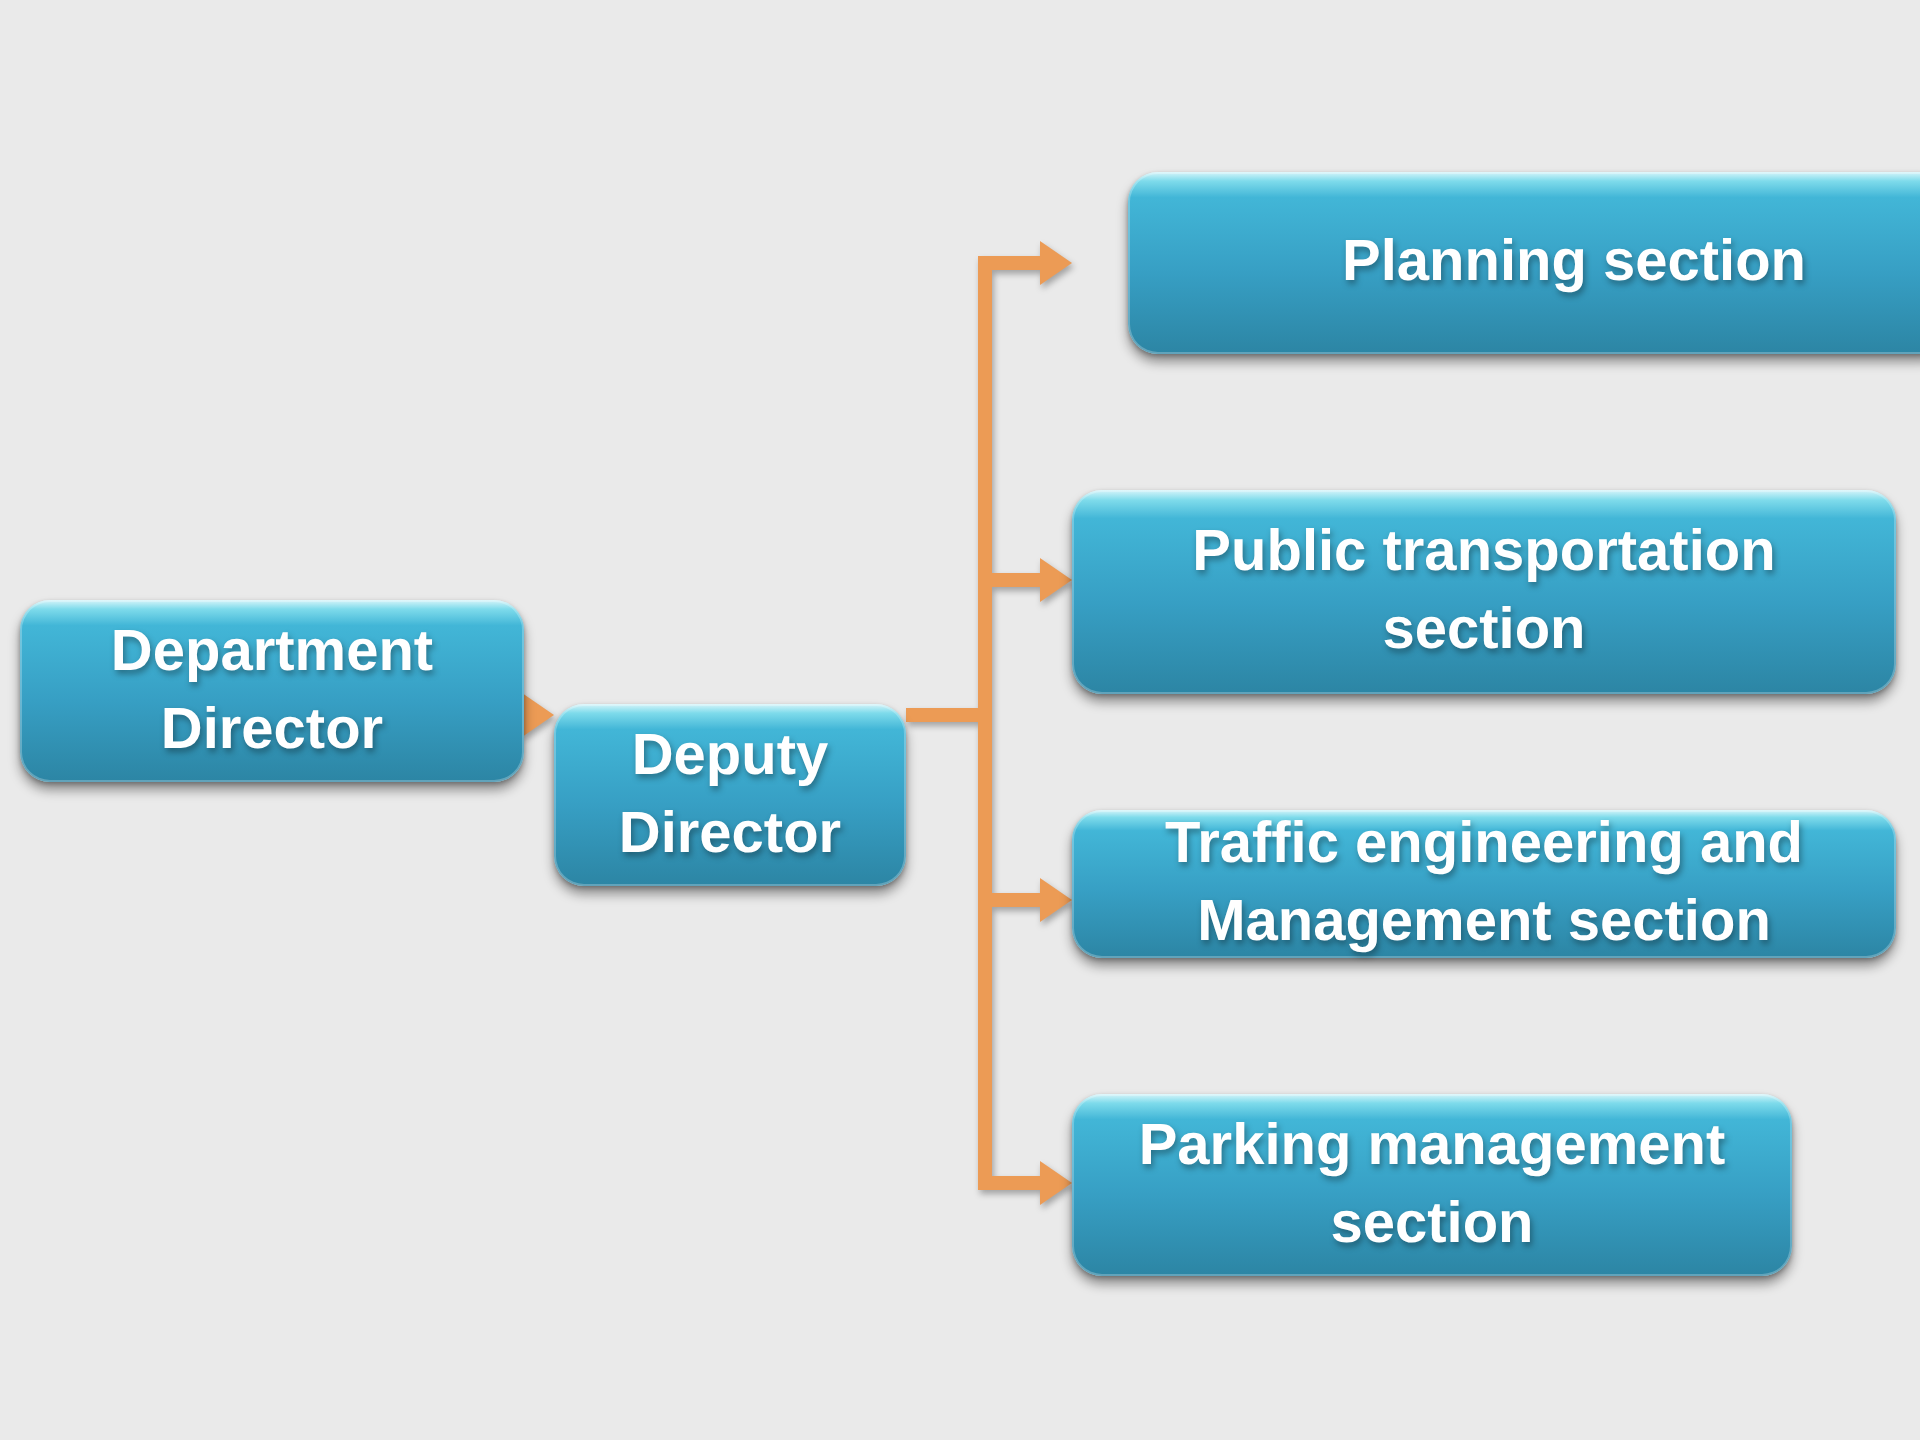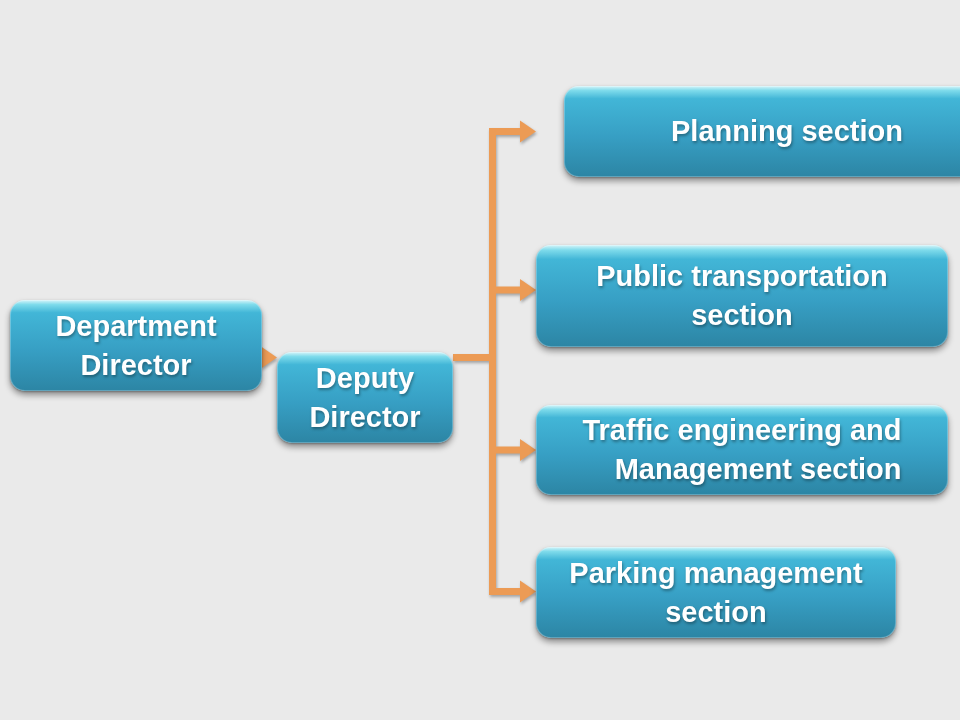--- a/index.html
+++ b/index.html
@@ -39,21 +39,21 @@
     line-height: 1.34;
     white-space: pre-line;
     text-shadow: 1px 2px 3px rgba(0,0,0,0.35);
     padding: 0 8px;
   }
   
   #node-department-director { left: 10px;  top: 300px; width: 252px; height: 91px; }
   #node-deputy-director     { left: 277px; top: 312px; width: 176px; height: 91px; margin-top: 40px; }
   #node-planning            { left: 564px; top: 86px;  width: 412px; height: 91px; padding-left: 34px; }
   #node-public              { left: 536px; top: 245px; width: 412px; height: 102px; }
-  #node-traffic             { left: 536px; top: 405px; width: 412px; height: 90px; text-align: right; }
+  #node-traffic             { left: 536px; top: 405px; width: 412px; height: 74px; }
   #node-parking             { left: 536px; top: 547px; width: 360px; height: 91px; }
 
   #connector-layer {
     position: absolute;
     left: 0; top: 0;
     width: 960px; height: 720px;
     pointer-events: none;
   }
   .conn-line {
     stroke: var(--accent, #EC9B55);

